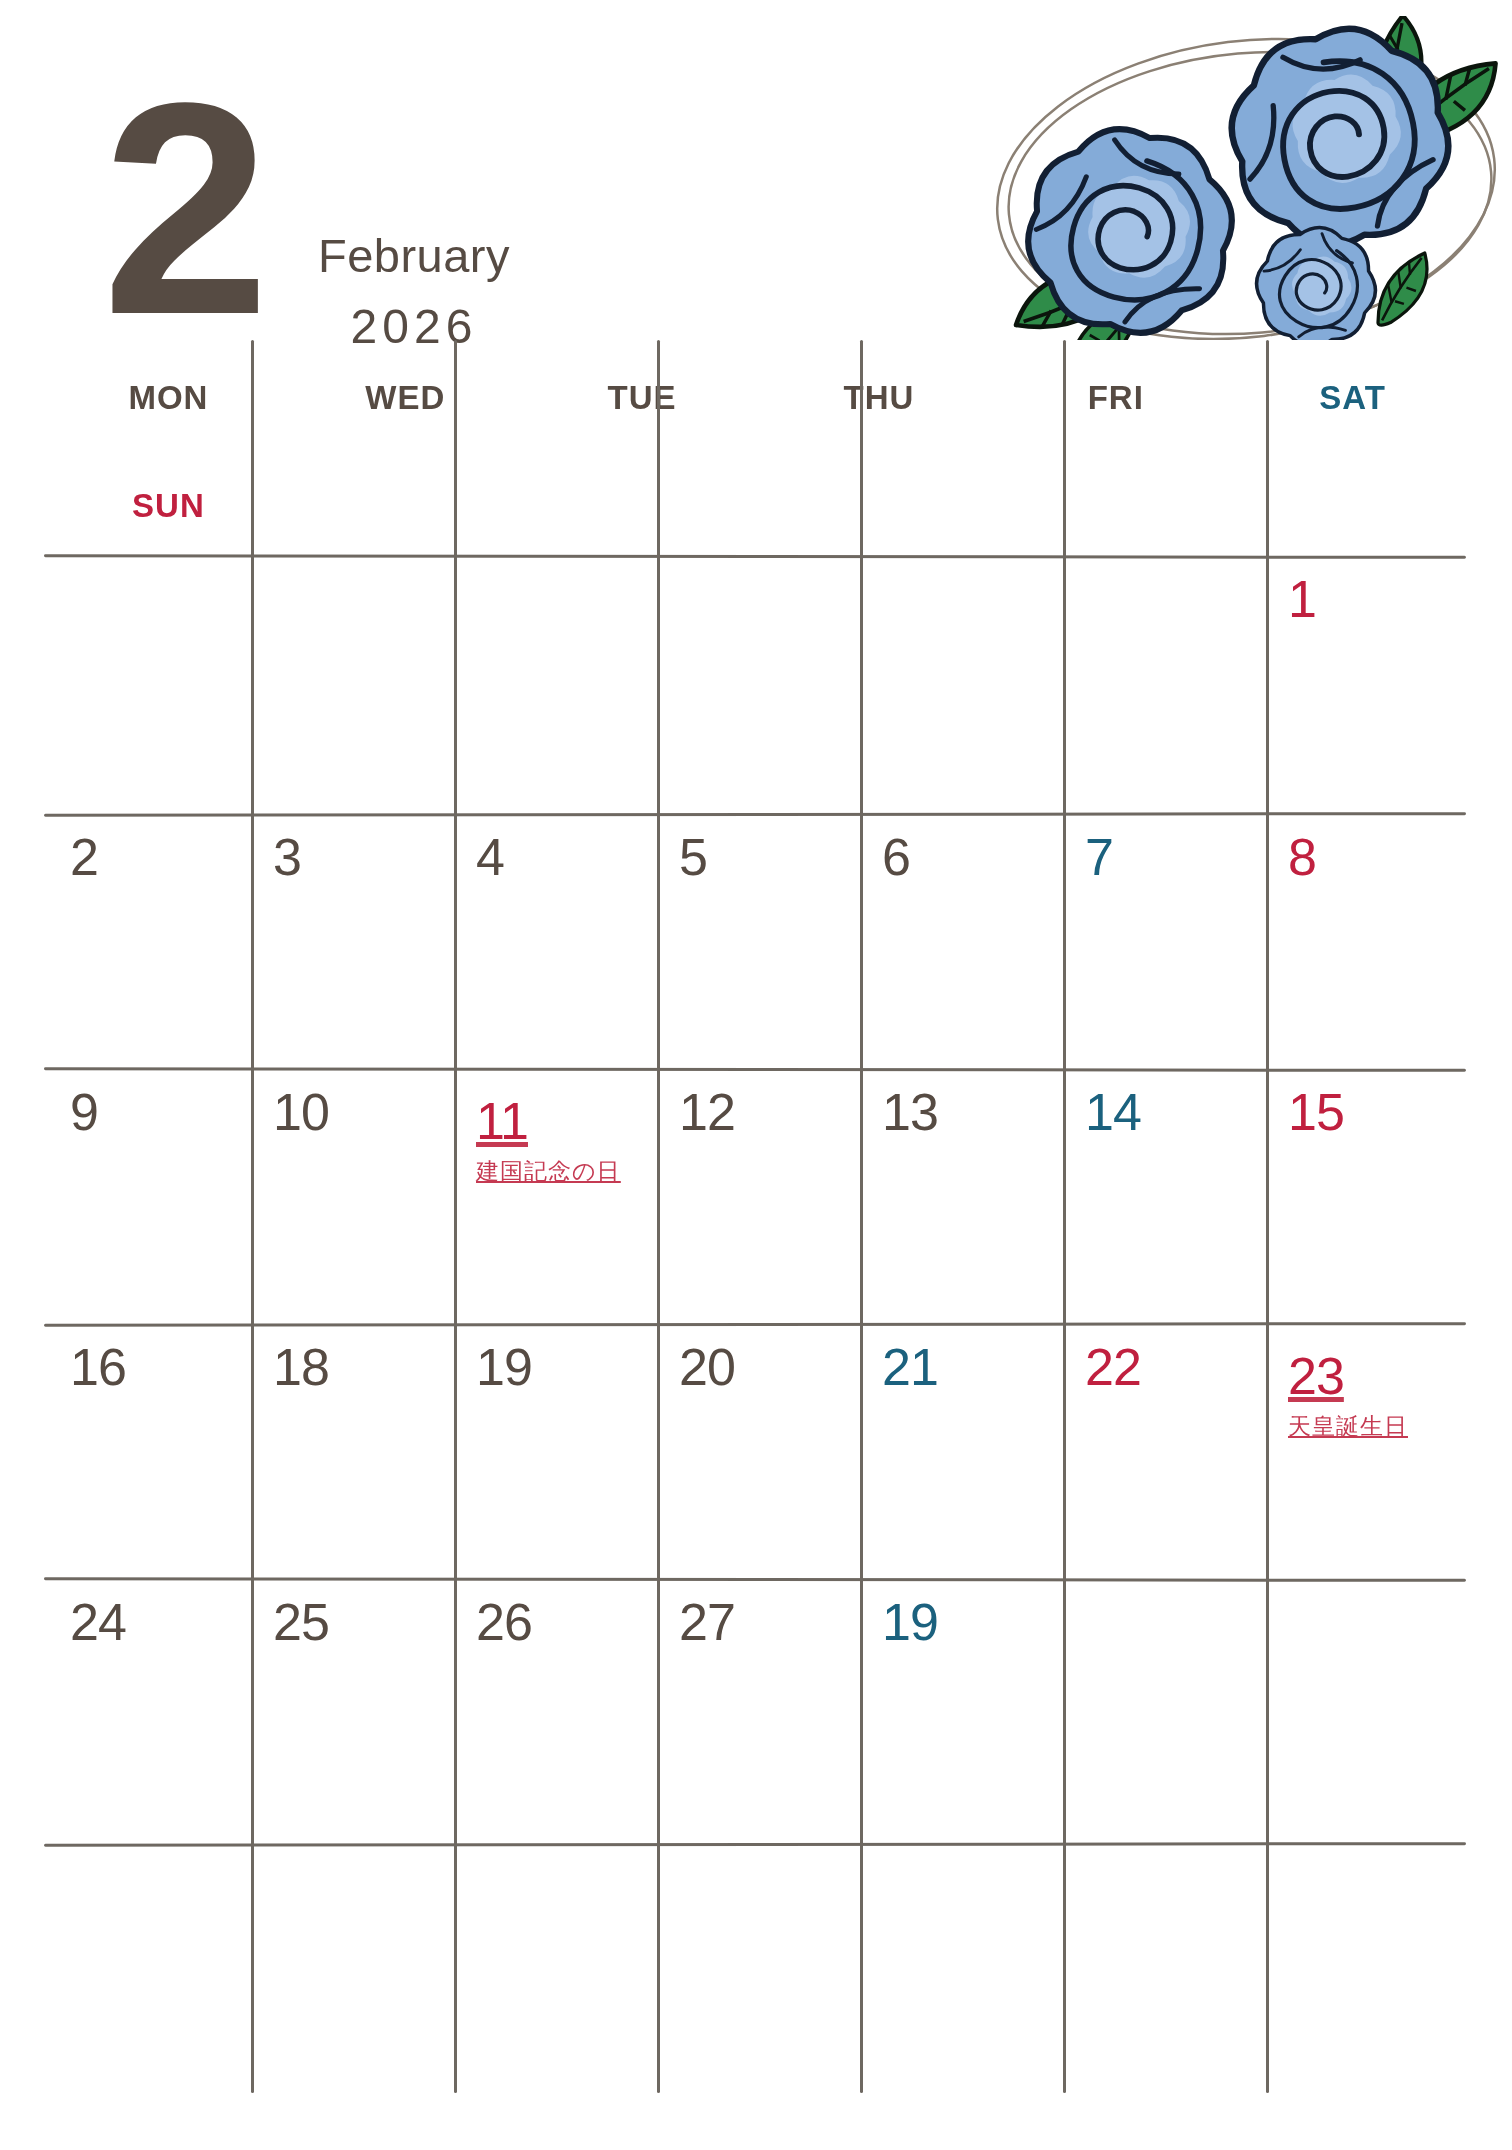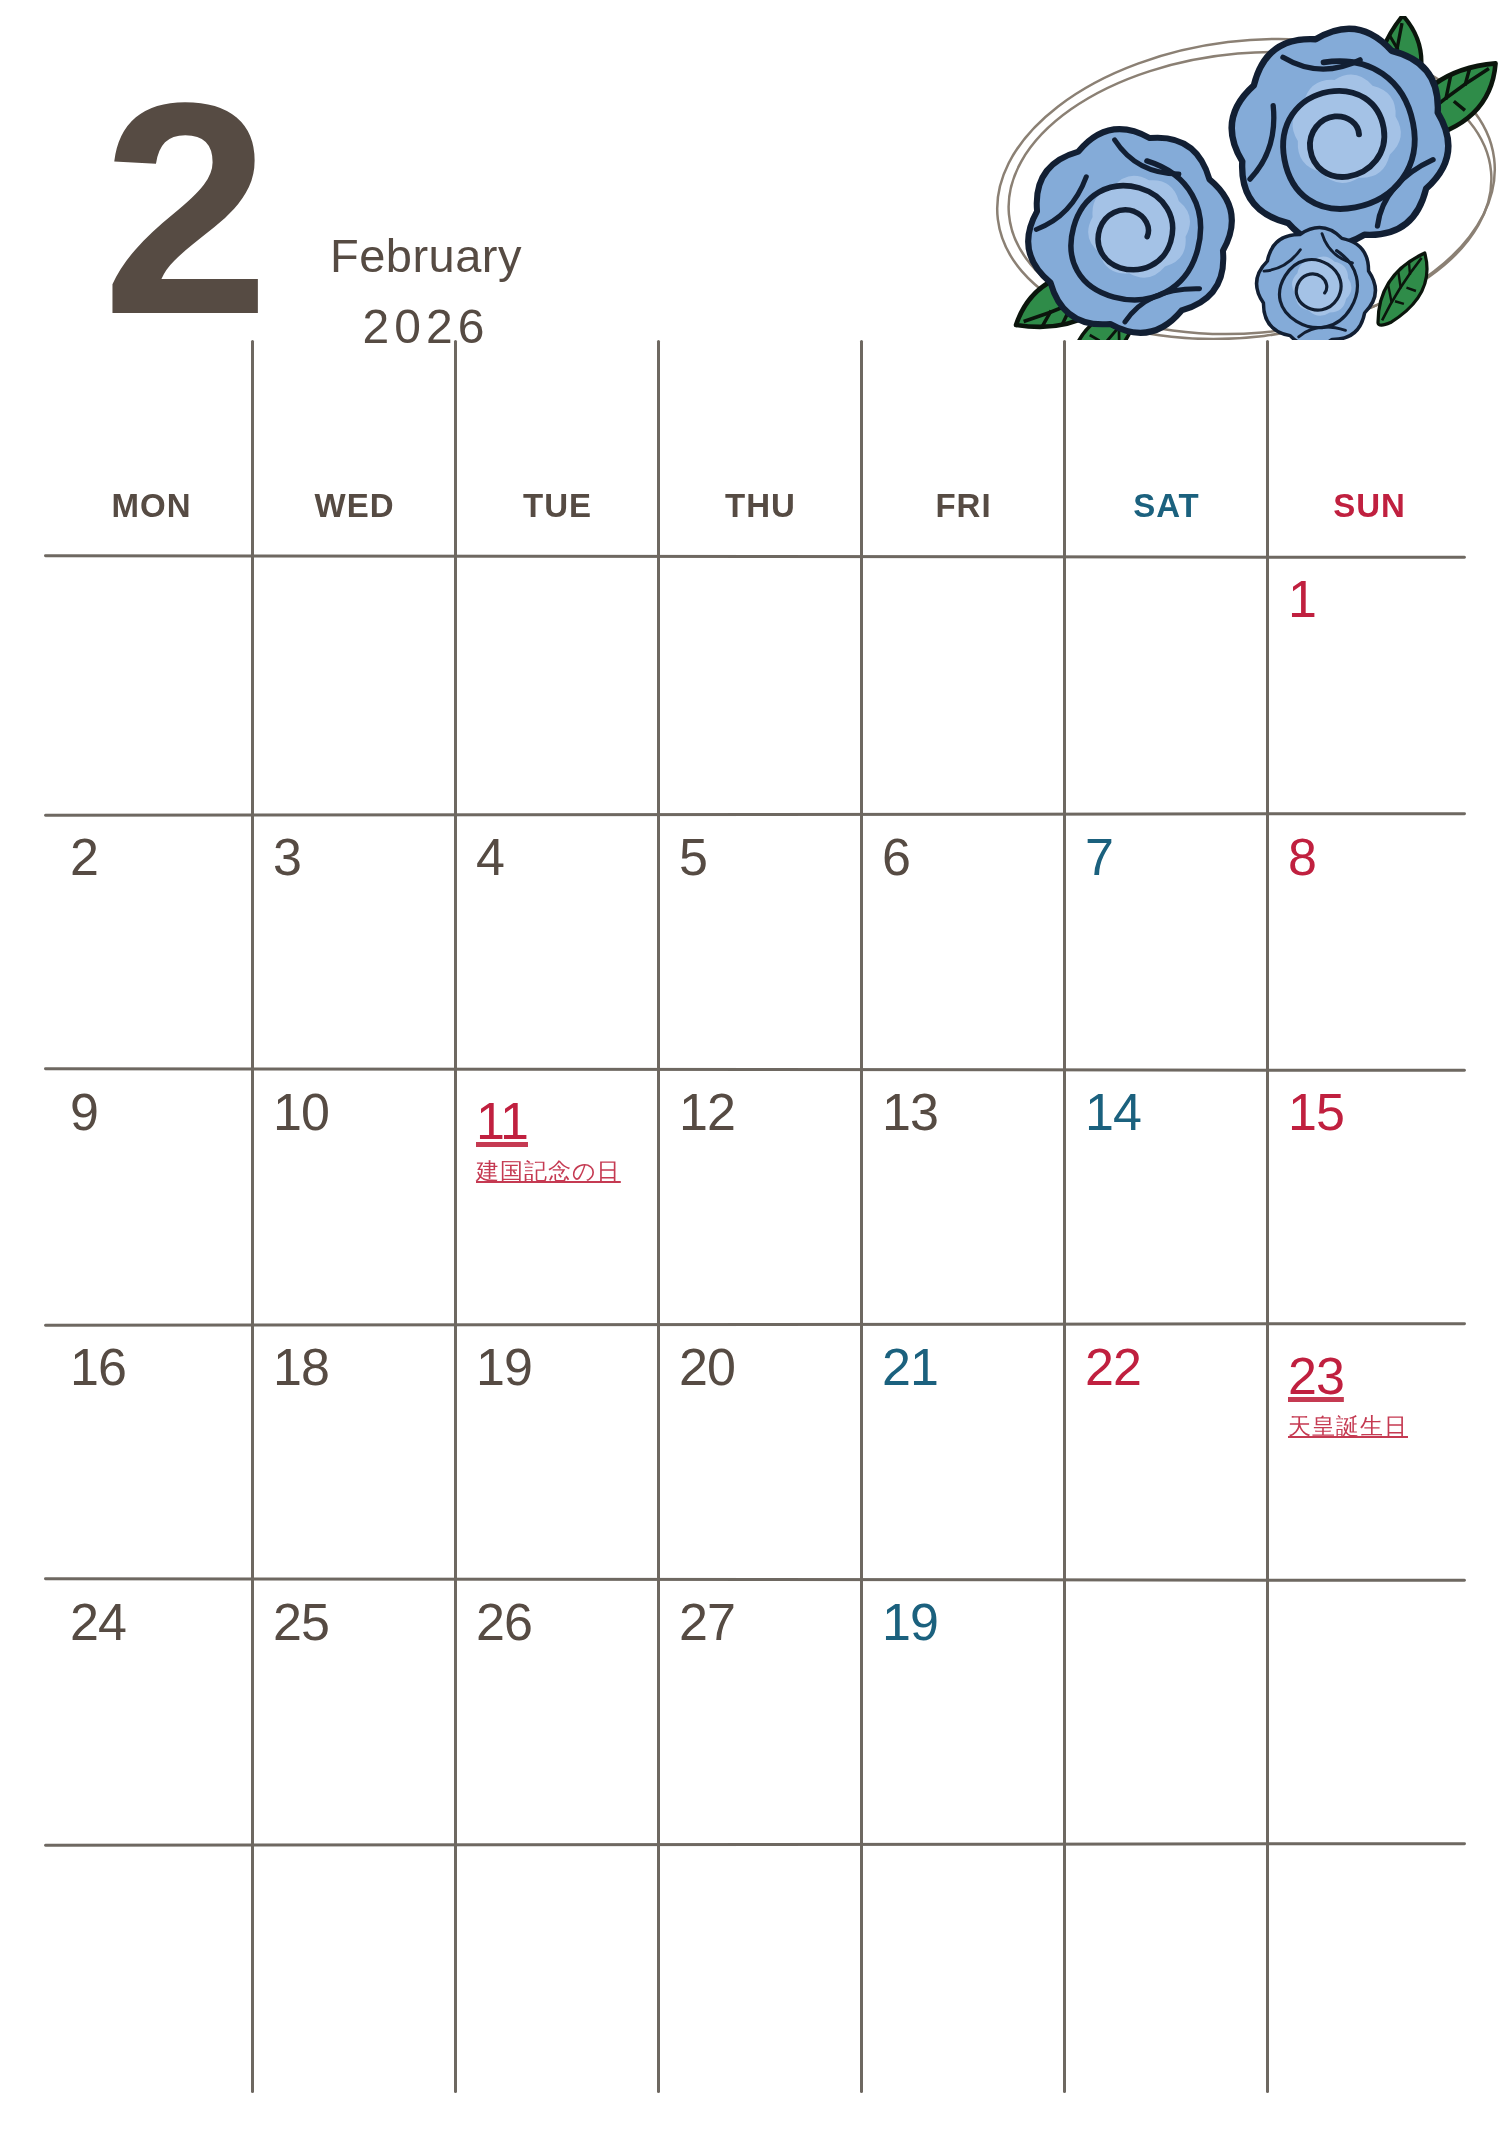--- a/index.html
+++ b/index.html
@@ -7,28 +7,28 @@
     width:1512px;height:2150px;background:#ffffff;position:relative;overflow:hidden;
     font-family:"Liberation Sans","DejaVu Sans",sans-serif;color:#564b43;
   }
   .abs{position:absolute;}
 
   
   #big-month{
     left:102px;top:58px;font-size:302px;line-height:1;font-weight:600;
     letter-spacing:-8px;color:#564b43;
   }
-  #month-block{left:312px;top:228px;width:228px;text-align:center;}
+  #month-block{left:300px;top:228px;width:228px;text-align:center;}
   #month-name{font-size:47px;font-weight:400;letter-spacing:0.5px;}
   #year{font-size:48px;font-weight:400;letter-spacing:5px;margin-top:16px;}
 
   
   #weekday-row{
     left:50px;top:340px;width:1421px;height:217px;
-    display:grid;grid-template-columns:repeat(7,1fr);align-items:end;
+    display:grid;grid-template-columns:repeat(6,1fr);align-items:end;
   }
   .wd{
     text-align:center;font-weight:700;font-size:33px;letter-spacing:1px;
     padding-bottom:32px;color:#564b43;
   }
   .wd.saturday{color:#1b617e;}
   .wd.sunday{color:#c0203f;}
 
   
   #day-grid{

